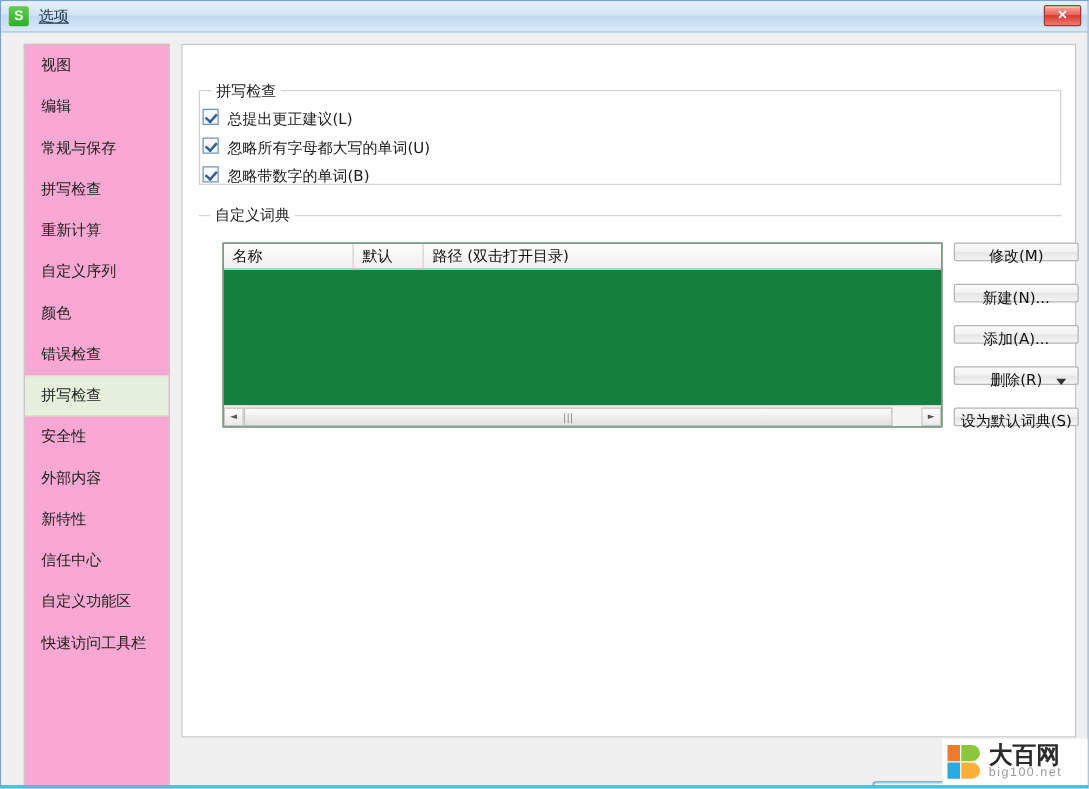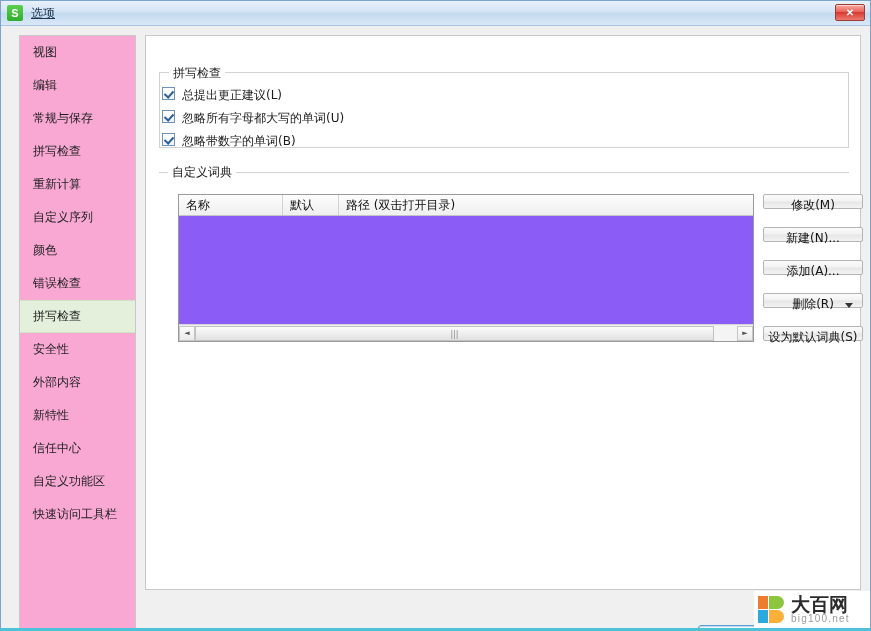--- a/index.html
+++ b/index.html
@@ -168,21 +168,21 @@
     border: solid #2f5f95;
     border-width: 0 2px 2px 0;
     transform: rotate(42deg);
   }
 
   
   #dict-list {
     position: absolute;
     left: 19px; top: 22px;
     width: 576px; height: 148px;
-    background: #8b5cf6;
+    background: #15803d;
     border: 1px solid #9a9a9a;
     overflow: hidden;
   }
   #dict-header {
     display: flex;
     height: 21px;
     background: linear-gradient(to bottom,#fdfdfd,#efefef);
     border-bottom: 1px solid #c4c4c4;
     font-size: 12px;
     color: #111;

